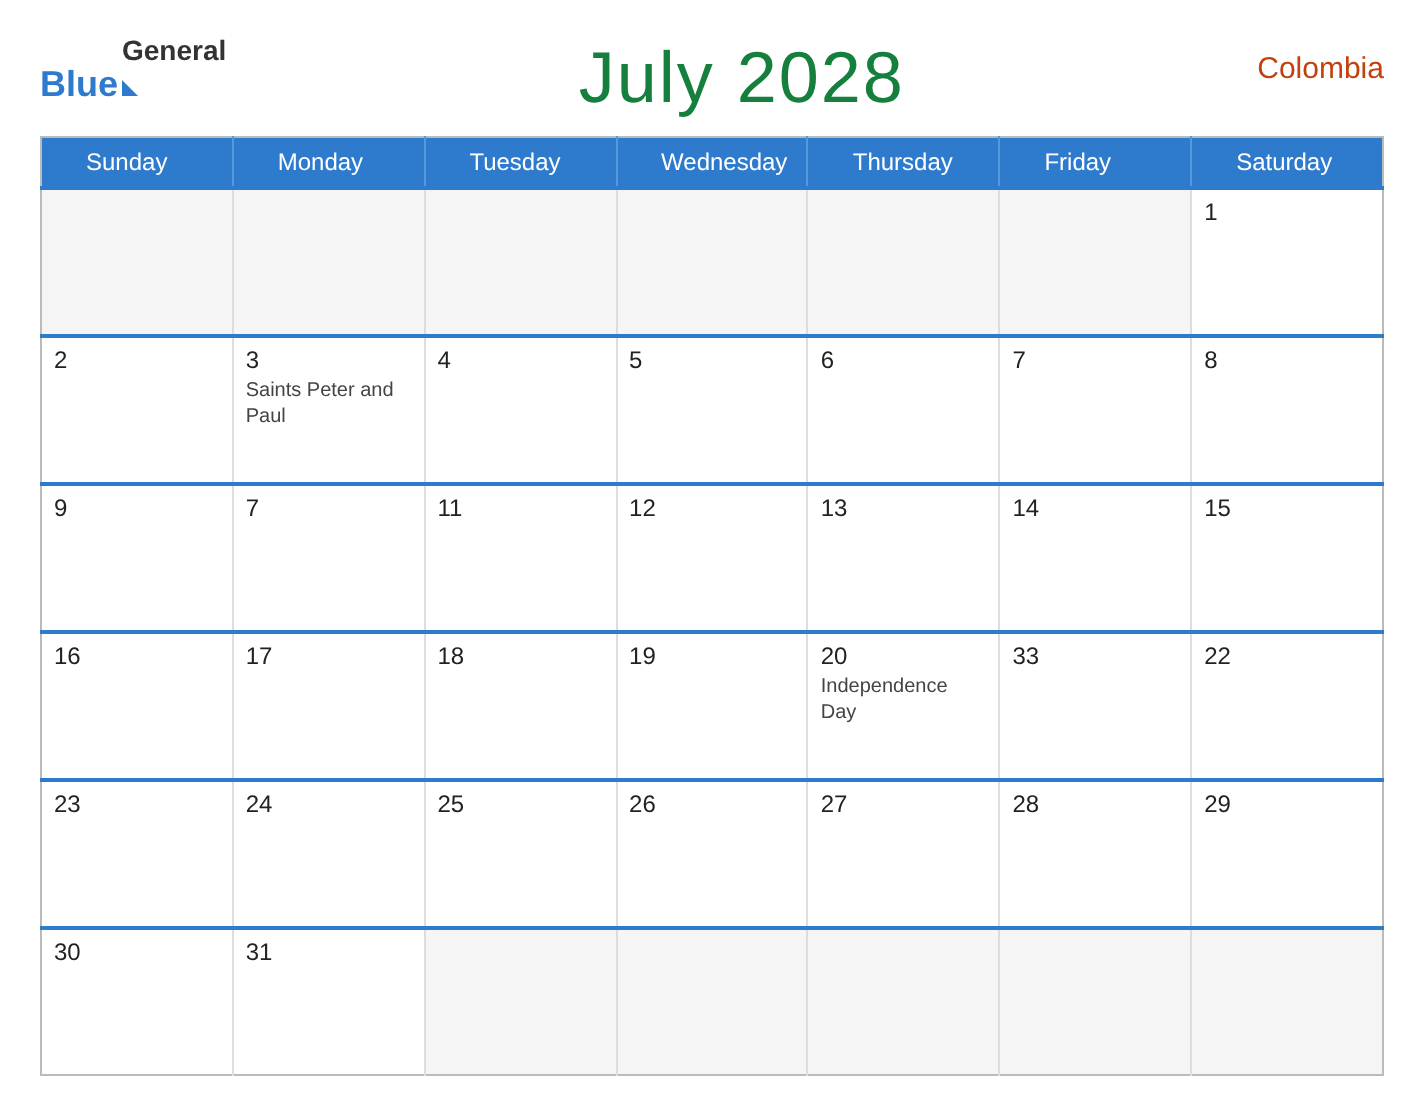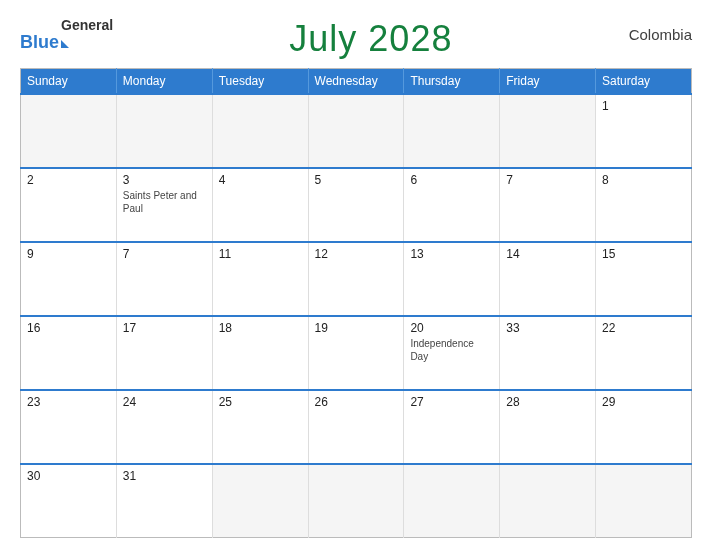--- a/index.html
+++ b/index.html
@@ -58,38 +58,38 @@
     }
     .month-title {
       font-size: 36px;
       font-weight: normal;
       color: #15803d;
       letter-spacing: 1px;
       text-align: center;
     }
     .country {
       font-size: 15px;
-      color: #404040;
+      color: #c2410c;
       text-align: right;
       padding-top: 8px;
     }
     .calendar {
       flex: 1;
       border: 1px solid #bbb;
       border-collapse: collapse;
       width: 100%;
       table-layout: fixed;
     }
     .calendar thead tr th {
       background: #2e7bce;
       color: #fff;
       font-size: 12px;
       font-weight: normal;
       text-align: left;
-      padding: 5px 6px;
+      padding: 5px 22px;
       border-right: 1px solid #5599dd;
     }
     .calendar thead tr th:last-child {
       border-right: none;
     }
     .calendar tbody tr td {
       border-top: 2px solid #2e7bce;
       border-right: 1px solid #ddd;
       vertical-align: top;
       padding: 4px 6px;

